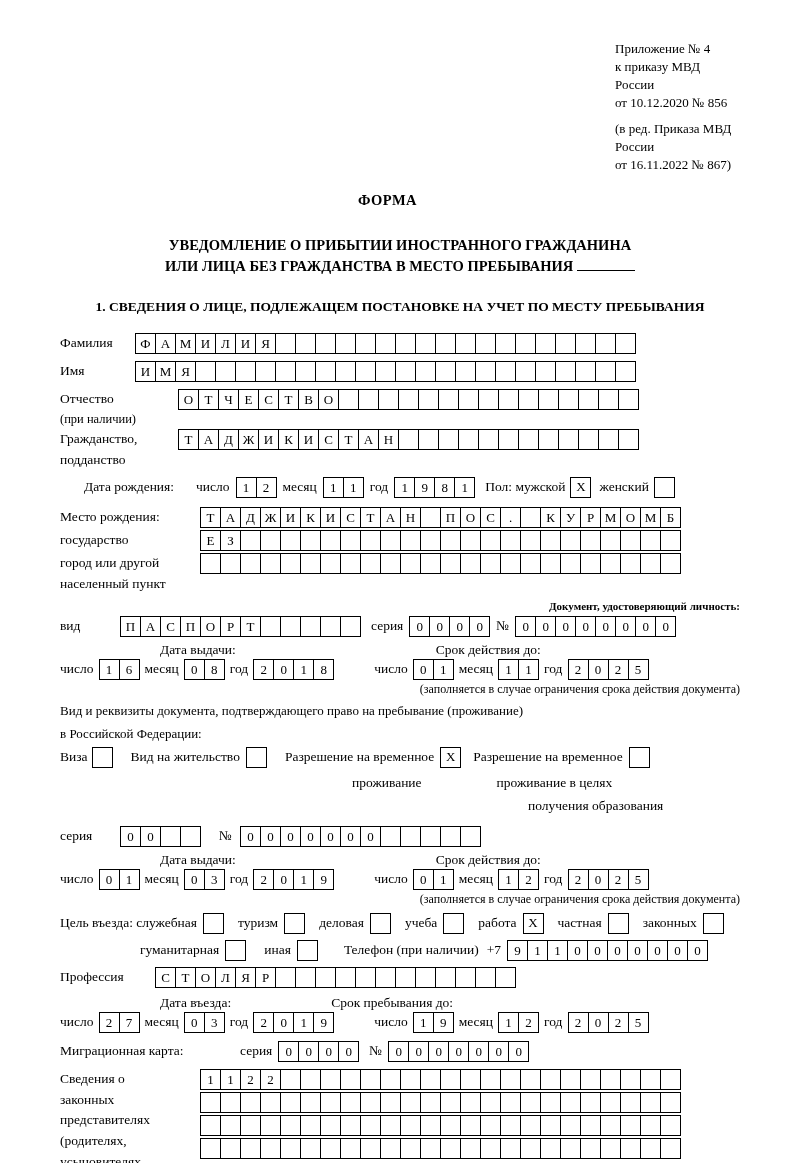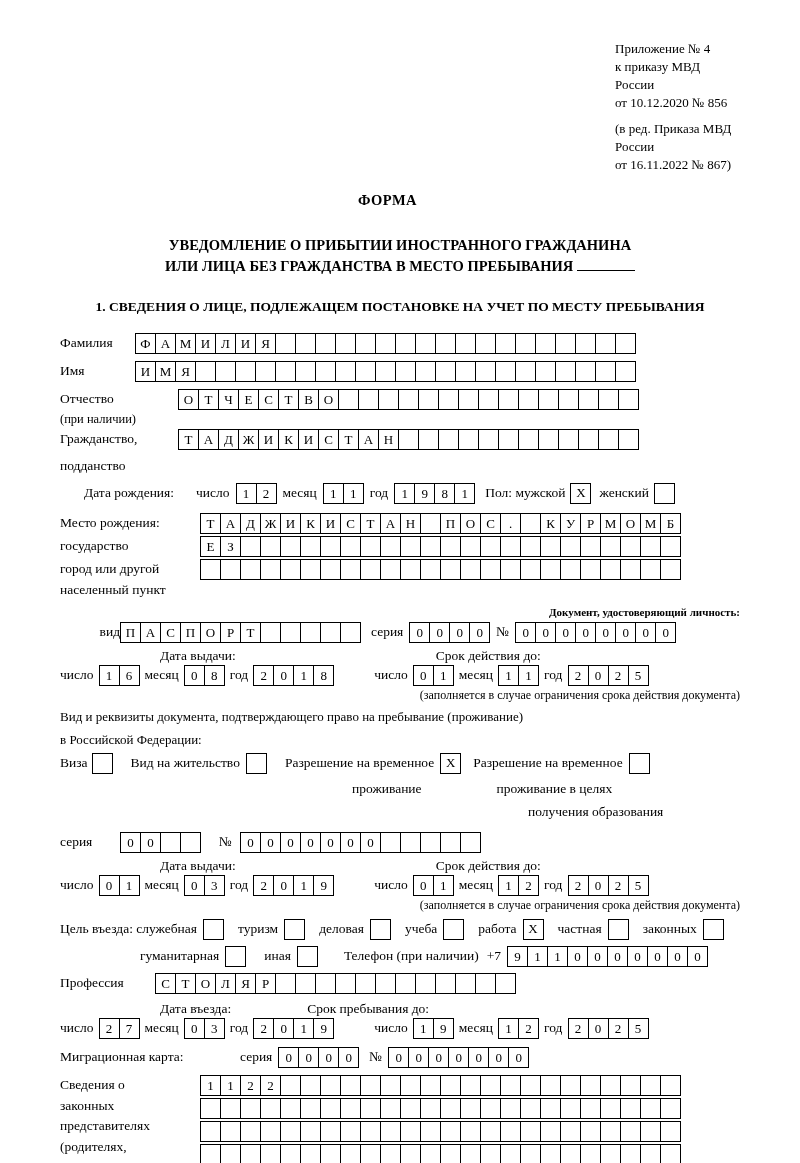--- a/index.html
+++ b/index.html
@@ -182,21 +182,21 @@
         <div class="cell"></div>
         <div class="cell"></div>
         <div class="cell"></div>
         <div class="cell"></div>
         <div class="cell"></div>
         <div class="cell"></div>
         <div class="cell"></div>
         <div class="cell"></div>
       </div>
   </div>
-  <div class="lbl" style="margin-top:8px;">подданство</div>
+  <div class="lbl" style="margin-top:2px;">подданство</div>
 
   <div class="row" style="margin-top:9px;margin-left:24px;">
     <div class="lbl" style="width:112px;">Дата рождения:</div>
     <div class="lbl" style="margin-right:6px;">число</div>
     <div class="cells" id="birth-day">
         <div class="cell">1</div>
         <div class="cell">2</div>
       </div>
     <div class="lbl" style="margin:0 6px;">месяц</div>
     <div class="cells" id="birth-month">
@@ -301,21 +301,21 @@
         <div class="cell"></div>
         <div class="cell"></div>
         <div class="cell"></div>
       </div>
   </div>
   <div class="lbl" style="margin-top:2px;">населенный пункт</div>
 
   <div class="center bold" style="font-size:11px; margin-top:8px;text-align:right;">Документ, удостоверяющий личность:</div>
 
   <div class="row" style="margin-top:4px;">
-    <div class="lbl" style="width:60px;text-align:right;">вид</div>
+    <div class="lbl" style="width:60px;">вид</div>
     <div class="cells" id="doc-type">
         <div class="cell">П</div>
         <div class="cell">А</div>
         <div class="cell">С</div>
         <div class="cell">П</div>
         <div class="cell">О</div>
         <div class="cell">Р</div>
         <div class="cell">Т</div>
         <div class="cell"></div>
         <div class="cell"></div>
@@ -535,21 +535,21 @@
         <div class="cell"></div>
         <div class="cell"></div>
         <div class="cell"></div>
         <div class="cell"></div>
       </div>
   </div>
 
   <div class="row" style="margin-top:7px;">
     <div class="lbl" style="width:100px;"></div>
     <div class="lbl">Дата въезда:</div>
-    <div class="lbl" style="margin-left:76px;">Срок пребывания до:</div>
+    <div class="lbl" style="margin-left:100px;">Срок пребывания до:</div>
   </div>
 
   <div class="row" style="margin-top:1px;">
     <div class="lbl" style="margin-right:5px;">число</div>
     <div class="cells" id="en-day">
         <div class="cell">2</div>
         <div class="cell">7</div>
       </div>
     <div class="lbl" style="margin:0 5px;">месяц</div>
     <div class="cells" id="en-month">

